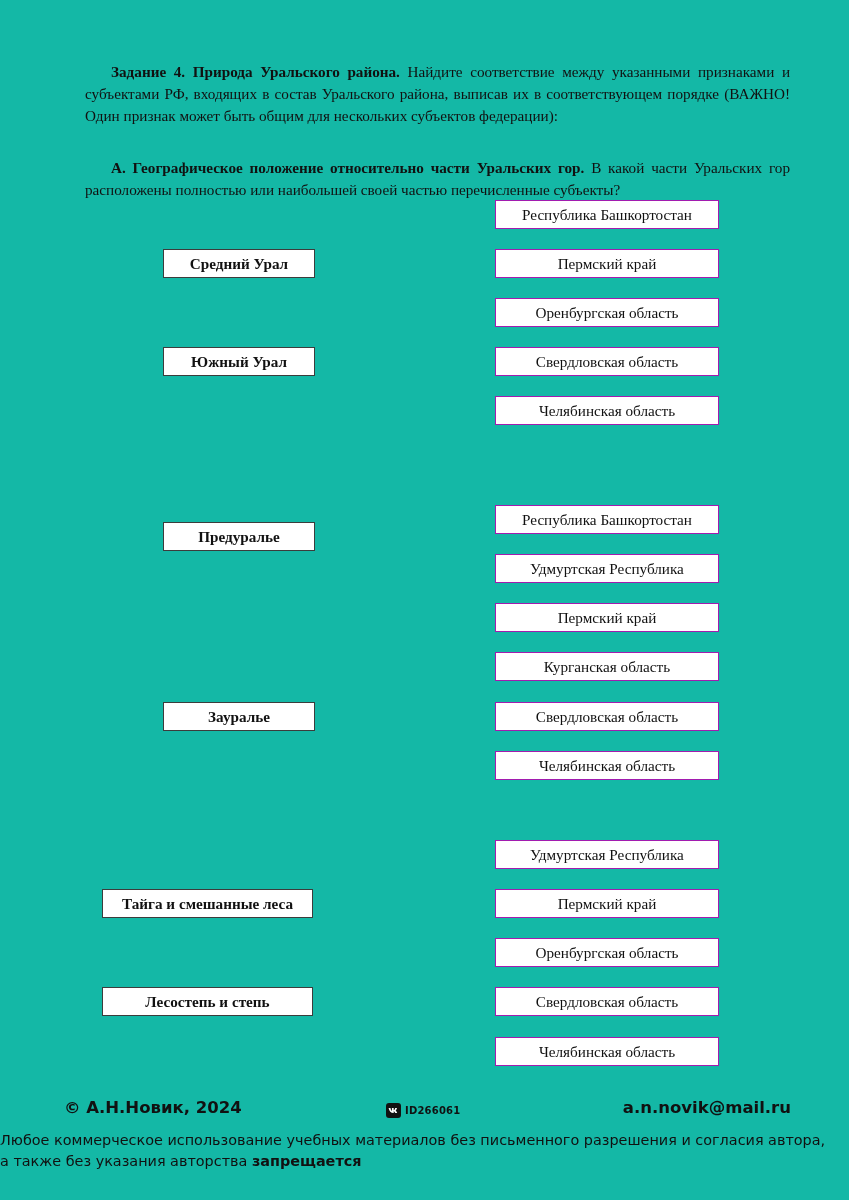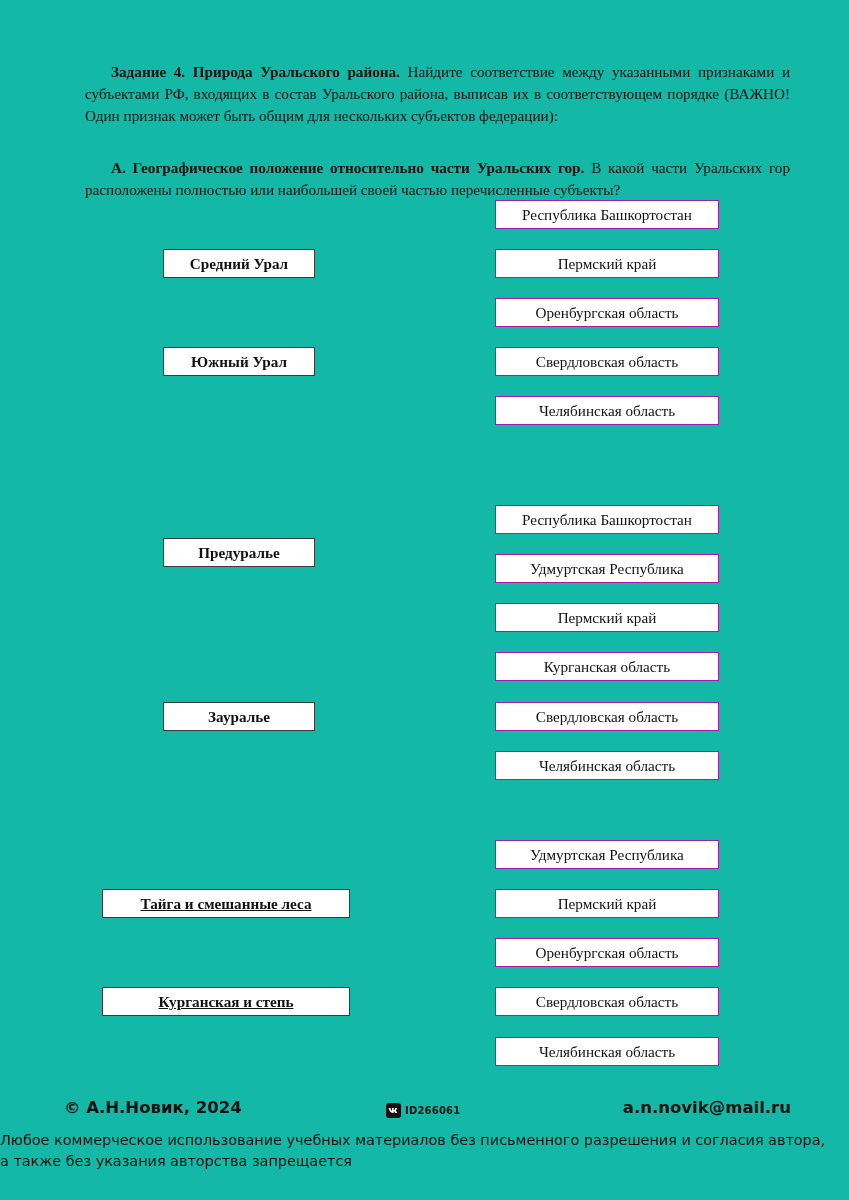--- a/index.html
+++ b/index.html
@@ -47,21 +47,21 @@
     line-height: 1;
     height: 29px;
     color: #111111;
   }
   .box.left-box {
     border: 1px solid #3c3c3c;
     font-weight: bold;
   }
   .right-col { left: 495px; width: 224px; }
   .left-col  { left: 163px; width: 152px; }
-  .left-col-wide { left: 102px; width: 248px; text-decoration: underline; }
+  .left-col-wide { left: 102px; width: 211px; }
 
   
   .footer {
     position: absolute;
     left: 0;
     top: 1098px;
     width: 849px;
     font-family: "DejaVu Sans", "Liberation Sans", sans-serif;
   }
   .footer-row1 {
@@ -114,21 +114,21 @@
   .footer-note {
     position: absolute;
     left: 0;
     top: 32px;
     width: 849px;
     text-align: left;
     font-size: 14.4px;
     line-height: 21px;
     color: #111111;
   }
-  .footer-note b { font-weight: normal; }
+  .footer-note b { font-weight: bold; }
 </style>
 </head>
 <body>
 
 <div class="page">
 
   <div class="task-intro">
     <p class="para"><b>Задание 4. Природа Уральского района.</b><span> Найдите соответствие между указанными признаками и субъектами РФ, входящих в состав Уральского района, выписав их в соответствующем порядке (ВАЖНО! Один признак может быть общим для нескольких субъектов федерации):</span></p>
   </div>
 
@@ -146,32 +146,32 @@
   <div class="box left-box left-col" style="top:347px">Южный Урал</div>
 
 
   <div class="box right-col" style="top:505px">Республика Башкортостан</div>
   <div class="box right-col" style="top:554px">Удмуртская Республика</div>
   <div class="box right-col" style="top:603px">Пермский край</div>
   <div class="box right-col" style="top:652px">Курганская область</div>
   <div class="box right-col" style="top:702px">Свердловская область</div>
   <div class="box right-col" style="top:751px">Челябинская область</div>
 
-  <div class="box left-box left-col" style="top:538px">Предуралье</div>
+  <div class="box left-box left-col" style="top:522px">Предуралье</div>
   <div class="box left-box left-col" style="top:702px">Зауралье</div>
 
 
   <div class="box right-col" style="top:840px">Удмуртская Республика</div>
   <div class="box right-col" style="top:889px">Пермский край</div>
   <div class="box right-col" style="top:938px">Оренбургская область</div>
   <div class="box right-col" style="top:987px">Свердловская область</div>
   <div class="box right-col" style="top:1037px">Челябинская область</div>
 
   <div class="box left-box left-col-wide" style="top:889px">Тайга и смешанные леса</div>
-  <div class="box left-box left-col-wide" style="top:987px">Курганская и степь</div>
+  <div class="box left-box left-col-wide" style="top:987px">Лесостепь и степь</div>
 
   <div class="footer">
     <div class="footer-row1">
       <div class="copyright">© А.Н.Новик, 2024</div>
 
       <div class="vk-badge">
         <span class="vk-logo">
           <svg width="11" height="8" viewBox="0 0 11 8" aria-hidden="true">
             <path d="M0.6 0.9h1.9c0.2 1.3 0.7 2.4 1.4 3.0V0.9h1.8v2.3c0.7-0.3 1.3-1.2 1.5-2.3h1.8c-0.2 1.2-0.8 2.1-1.4 2.6 0.6 0.4 1.3 1.3 1.6 2.5H7.2C7.0 5.1 6.4 4.4 5.7 4.2v1.8H5.4C3.0 6.0 1.1 4.0 0.6 0.9z" fill="#ffffff"></path>
           </svg>

